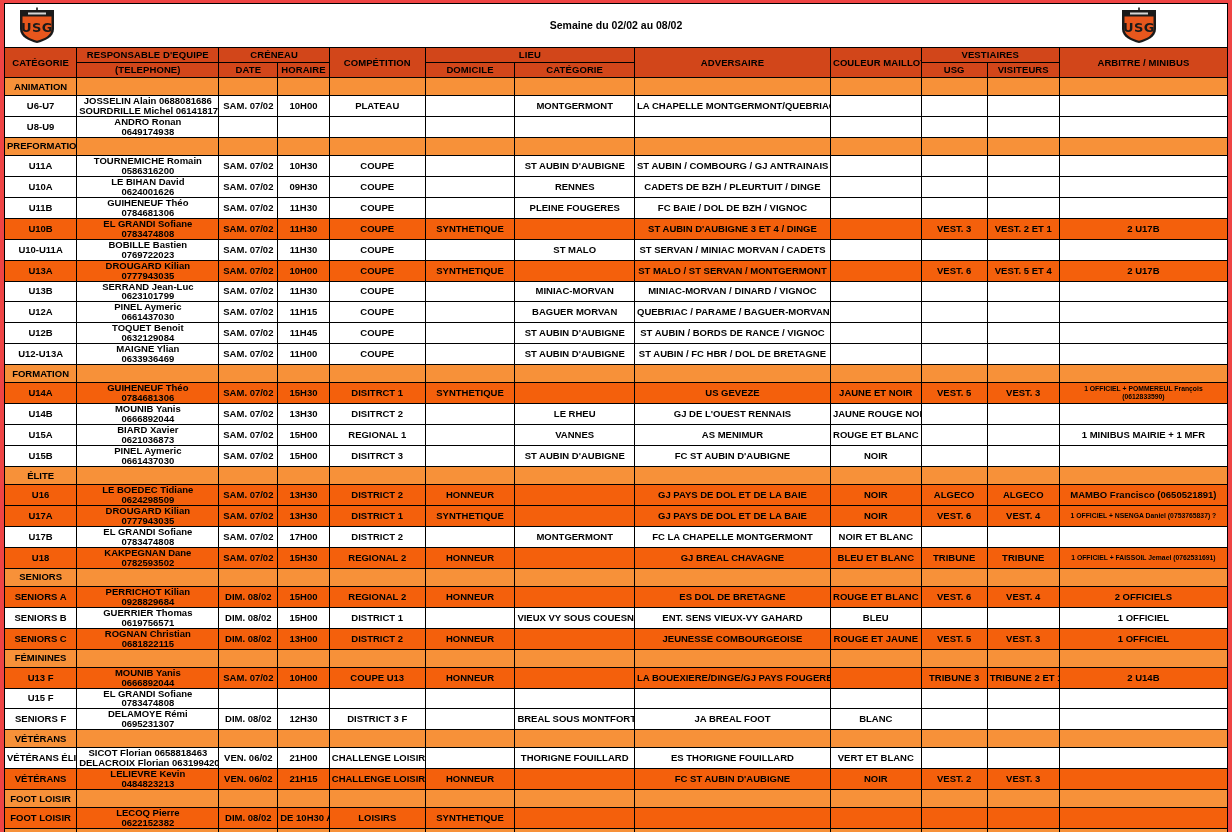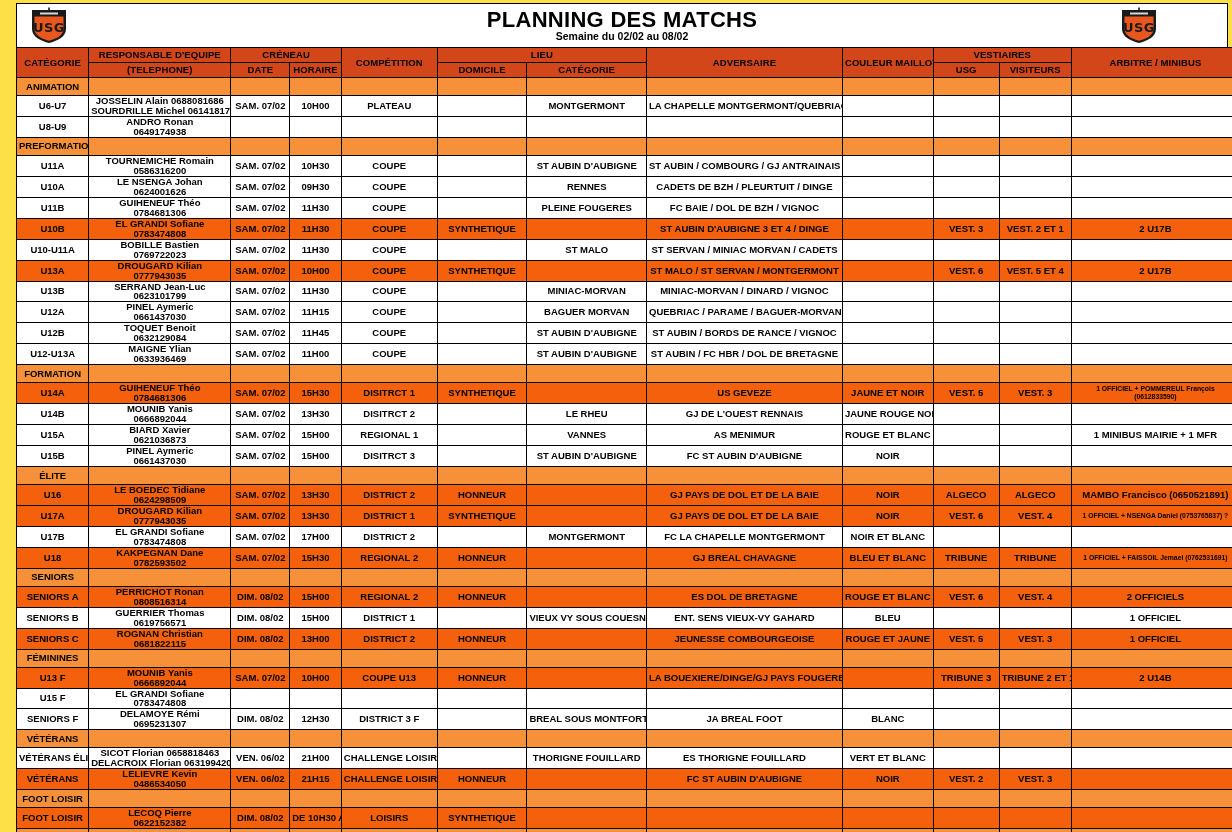--- a/index.html
+++ b/index.html
@@ -12,22 +12,22 @@
     width: 1232px;
     height: 832px;
     overflow: hidden;
     font-family: "Liberation Sans", sans-serif;
   }
   #sheet {
     position: relative;
     width: 1232px;
     height: 832px;
     box-sizing: border-box;
-    background: #fde047;
-    padding: 3px 4px 4px 16px;
+    background: #ef4444;
+    padding: 3px 4px 4px 4px;
   }
 
   
   .titlebar {
     position: relative;
     height: 44px;
     border: 1px solid #000;
     border-bottom: none;
     background: #ffffff;
     display: flex;
@@ -138,21 +138,20 @@
         <path d="M6.5 9.5 h29 v12.5 c0 6.5 -7.5 10 -14.5 11.8 C14 31.9 6.5 28.5 6.5 22 Z" fill="#e8571d"></path>
         <g fill="#1a1a1a" font-family="DejaVu Sans" font-weight="bold">
           <text x="21" y="25" font-size="13" text-anchor="middle" letter-spacing="0.5">USG</text>
         </g>
         <rect x="12" y="5.5" width="18" height="2" fill="#d6d6d6"></rect>
         <path d="M20.2 0.5 h1.6 v3.2 h-1.6 Z" fill="#1a1a1a"></path>
       </svg>
     </div>
 
     <div class="title-center">
-      <span class="main-title">PLANNING DES MATCHS</span>
       <span class="sub-title">Semaine du 02/02 au 08/02</span>
     </div>
 
     <div class="logo-box logo-right">
       <svg width="42" height="38" viewBox="0 0 42 38" aria-hidden="true">
         <path d="M4 3 h34 v19 c0 8 -9 12 -17 14 C13 34 4 30 4 22 Z" fill="#1a1a1a"></path>
         <path d="M6.5 9.5 h29 v12.5 c0 6.5 -7.5 10 -14.5 11.8 C14 31.9 6.5 28.5 6.5 22 Z" fill="#e8571d"></path>
         <g fill="#1a1a1a" font-family="DejaVu Sans" font-weight="bold">
           <text x="21" y="25" font-size="13" text-anchor="middle" letter-spacing="0.5">USG</text>
         </g>
@@ -275,21 +274,21 @@
           <td>ST AUBIN D'AUBIGNE</td>
           <td class="adv">ST AUBIN / COMBOURG / GJ ANTRAINAIS</td>
           <td></td>
           <td></td>
           <td></td>
           <td class="arb"><span></span></td>
         </tr>
         <tr class="white">
           <td class="cat">U10A</td>
           <td class="resp">
-            <span class="ph">LE NSENGA Johan</span>
+            <span class="ph">LE BIHAN David</span>
             <span class="ph">0624001626</span>
           </td>
           <td>SAM. 07/02</td>
           <td>09H30</td>
           <td>COUPE</td>
           <td></td>
           <td>RENNES</td>
           <td class="adv">CADETS DE BZH / PLEURTUIT / DINGE</td>
           <td></td>
           <td></td>
@@ -606,22 +605,22 @@
           <td></td>
           <td></td>
           <td></td>
           <td></td>
           <td></td>
           <td></td>
         </tr>
         <tr class="hl">
           <td class="cat">SENIORS A</td>
           <td class="resp">
-            <span class="ph">PERRICHOT Ronan</span>
-            <span class="ph">0808516314</span>
+            <span class="ph">PERRICHOT Kilian</span>
+            <span class="ph">0928829684</span>
           </td>
           <td>DIM. 08/02</td>
           <td>15H00</td>
           <td>REGIONAL 2</td>
           <td>HONNEUR</td>
           <td></td>
           <td class="adv">ES DOL DE BRETAGNE</td>
           <td>ROUGE ET BLANC</td>
           <td>VEST. 6</td>
           <td>VEST. 4</td>
@@ -754,21 +753,21 @@
           <td class="adv">ES THORIGNE FOUILLARD</td>
           <td>VERT ET BLANC</td>
           <td></td>
           <td></td>
           <td class="arb"><span></span></td>
         </tr>
         <tr class="hl">
           <td class="cat">VÉTÉRANS</td>
           <td class="resp">
             <span class="ph">LELIEVRE Kevin</span>
-            <span class="ph">0486534050</span>
+            <span class="ph">0484823213</span>
           </td>
           <td>VEN. 06/02</td>
           <td>21H15</td>
           <td>CHALLENGE LOISIRS</td>
           <td>HONNEUR</td>
           <td></td>
           <td class="adv">FC ST AUBIN D'AUBIGNE</td>
           <td>NOIR</td>
           <td>VEST. 2</td>
           <td>VEST. 3</td>

